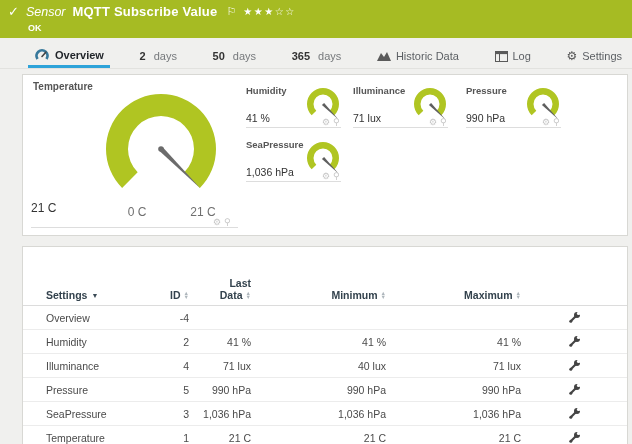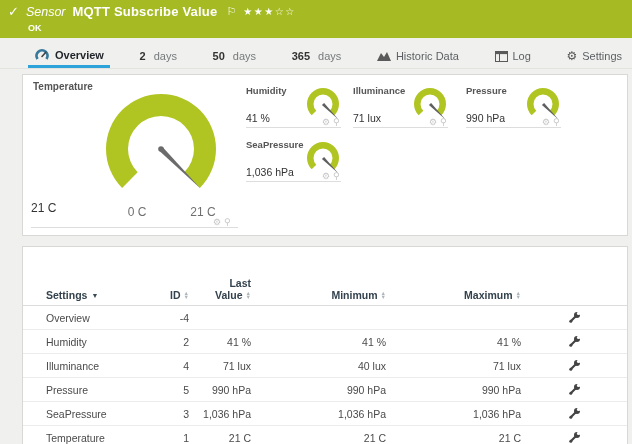--- a/index.html
+++ b/index.html
@@ -204,21 +204,21 @@
         <span>ID</span>
         <span class="sort">
             <span>▲</span>
             <span>▼</span>
           </span>
       </div>
       <div class="c-right">
         <span class="h-stack">
           <span>Last</span>
           <span class="l2">
-              <span>Value</span>
+              <span>Data</span>
               <span class="sort">
                 <span>▲</span>
                 <span>▼</span>
               </span>
             </span>
         </span>
       </div>
       <div class="c-right">
         <span>Minimum</span>
         <span class="sort">

